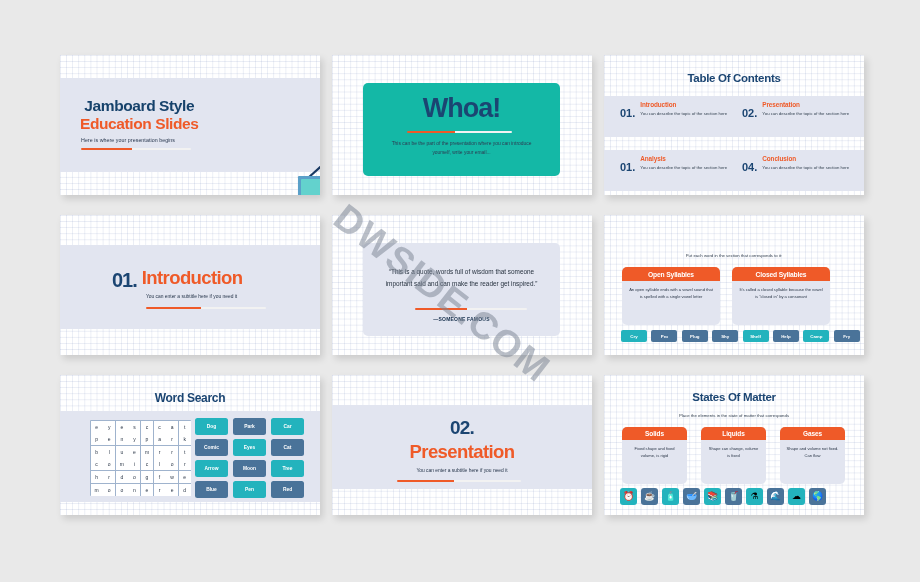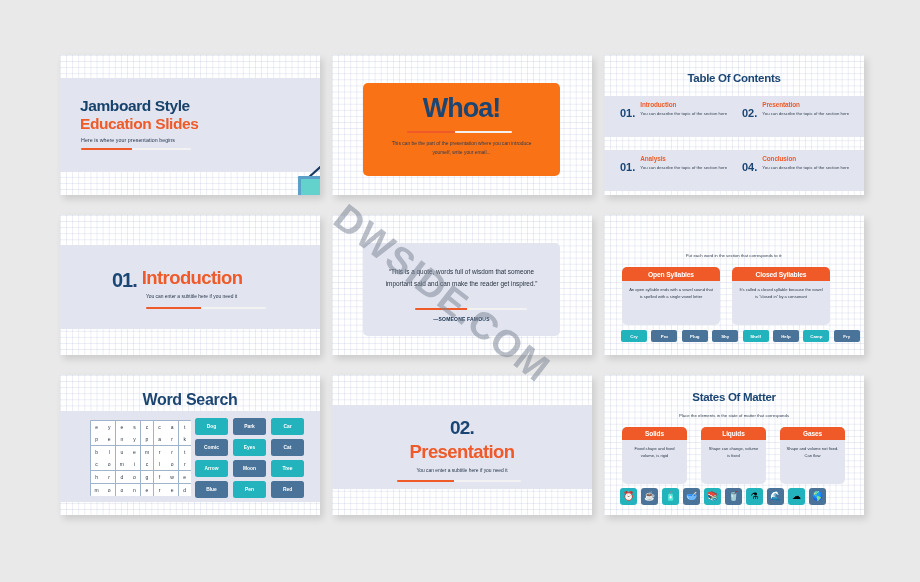--- a/index.html
+++ b/index.html
@@ -51,40 +51,40 @@
     position: absolute;
     left: 0; right: 0;
     background: #e2e5f0;
   }
 
   
   .s1 .band { top: 23px; bottom: 23px; }
   .s1-title {
     position: absolute; left: 20px; top: 42px;
     font-size: 15.5px; font-weight: 800; letter-spacing: -0.4px;
-    color: #16426b; line-height: 1.18;
+    color: #16426b; line-height: 1.18; text-align: center;
   }
   .s1-title .orange { color: #ef5a28; display: block; }
   .s1-sub {
     position: absolute; left: 21px; top: 82px;
     font-size: 5.3px; color: #27364d; letter-spacing: 0.05px;
   }
   .rule {
     position: absolute; height: 2px; border-radius: 1px;
     background: linear-gradient(to right, #ef5a28 0 46%, #f2f2f2 46% 100%);
   }
   .s1-rule { left: 21px; top: 93px; width: 110px; }
   
   .jb { position: absolute; left: 230px; top: 101px; width: 72px; height: 64px; }
 
   
   .s2-card {
     position: absolute; left: 31px; top: 28px;
     width: 197px; height: 93px;
-    background: #f97316; border-radius: 5px;
+    background: #14b8a6; border-radius: 5px;
   }
   .s2-whoa {
     position: absolute; left: 0; right: 0; top: 10px;
     text-align: center;
     font-size: 27px; font-weight: 800; letter-spacing: -1px;
     color: #1b4572;
   }
   .s2-rule { left: 44px; top: 48px; width: 105px; }
   .s2-body {
     position: absolute; left: 26px; right: 26px; top: 56px;
@@ -159,21 +159,21 @@
     width: 26px; height: 12px; border-radius: 2px;
     display: flex; align-items: center; justify-content: center;
     font-size: 4.4px; color: #ffffff; font-weight: 600;
   }
   .chip.teal { background: #23b3bd; }
   .chip.blue { background: #4a7399; }
 
   
   .s7-title {
     position: absolute; left: 0; right: 0; top: 16px;
-    text-align: center; font-size: 16px; font-weight: 800;
+    text-align: center; font-size: 12px; font-weight: 800;
     letter-spacing: -0.3px; color: #1b4572;
   }
   .s7 .band { top: 36px; bottom: 13px; }
   .wsgrid {
     position: absolute; left: 30px; top: 45px;
     display: grid; grid-template-columns: repeat(8, 12px);
     grid-auto-rows: 12px;
     background: #9fb3cd; gap: 0.6px; padding: 0.6px;
     border-radius: 1px;
   }

